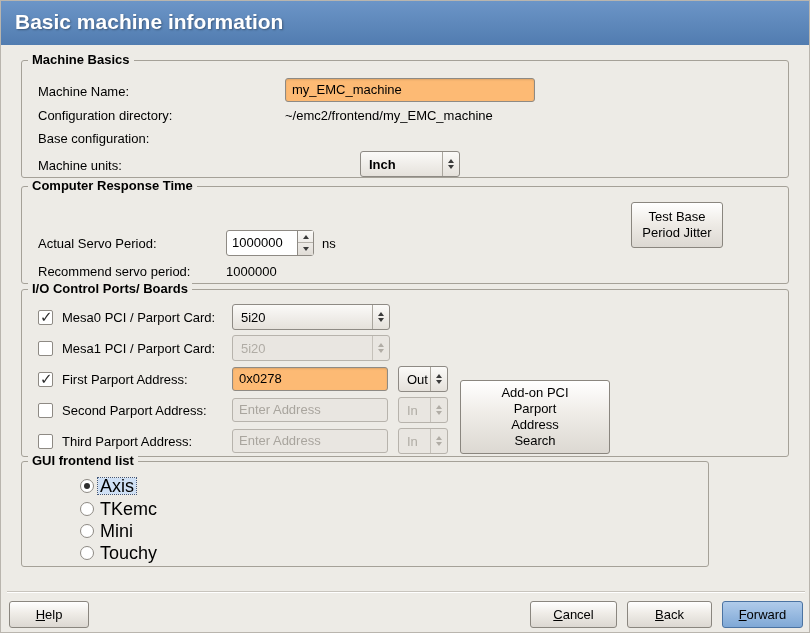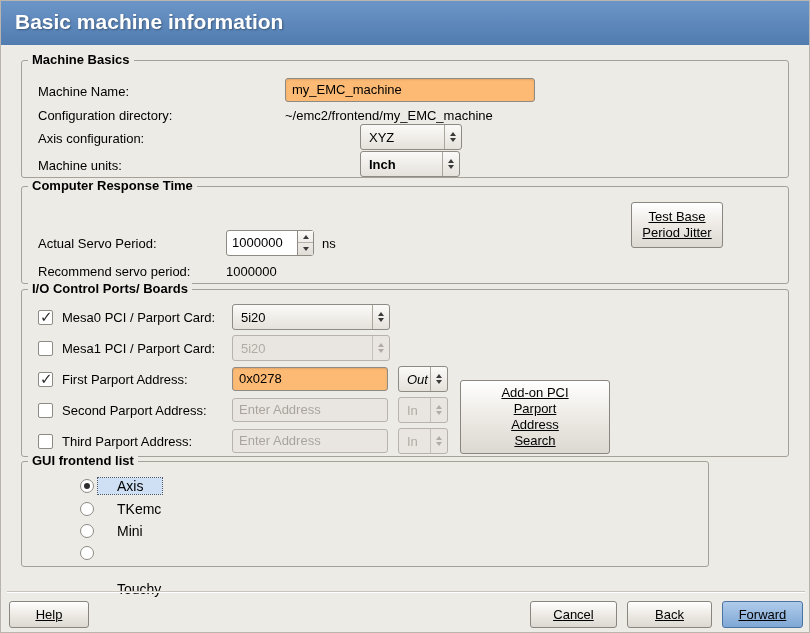--- a/index.html
+++ b/index.html
@@ -92,30 +92,30 @@
 
   
   .radio {
     position:absolute; width:14px; height:14px;
     background:#ffffff; border:1px solid #8e8a84; border-radius:50%;
   }
   .radio.selected::after {
     content:""; position:absolute; left:3px; top:3px; width:6px; height:6px;
     background:#2f2f2f; border-radius:50%;
   }
-  .radio-label { position:absolute; font-size:14px; line-height:16px; padding:0 19px; white-space:nowrap; }
+  .radio-label { position:absolute; font-size:18px; line-height:16px; padding:0 2px; white-space:nowrap; }
   .radio-label.focused { background:#cfe0f5; outline:1px dotted #44587a; }
 
   
   .btn {
     position:absolute; height:27px;
     border:1px solid #8a867f; border-radius:3px;
     background:linear-gradient(to bottom,#ffffff,#efece7 45%,#dcd8d2);
     display:flex; align-items:center; justify-content:center;
-    font-size:13px; color:#000; text-align:center; cursor:default;text-decoration:underline;
+    font-size:13px; color:#000; text-align:center; cursor:default;
   }
   .btn.multiline { white-space:pre-line; line-height:16px; }
   .btn.primary {
     background:linear-gradient(to bottom,#b0cbea,#7fa8d6);
     border-color:#4b73a2;
   }
 
   .separator {
     position:absolute; height:0;
     border-top:1px solid #c8c4bd; border-bottom:1px solid #ffffff;
@@ -132,28 +132,21 @@
 
   <div class="frame" style="left:20px;top:59px;width:768px;height:118px;">
     <div class="legend">Machine Basics</div>
 
     <div class="lbl" style="left:16px;top:23px;">Machine Name:</div>
     <div class="text-field" style="left:263px;top:17px;width:250px;">my_EMC_machine</div>
 
     <div class="lbl" style="left:16px;top:47px;">Configuration directory:</div>
     <div class="static-value" style="left:263px;top:47px;">~/emc2/frontend/my_EMC_machine</div>
 
-    <div class="lbl" style="left:16px;top:70px;">Axis configuration:</div>
-    <div class="combo" style="left:338px;top:63px;width:102px;">
-      <span class="combo-text">XYZ</span>
-      <span class="stepper">
-          <i class="tri-up"></i>
-          <i class="tri-down"></i>
-        </span>
-    </div>
+    <div class="lbl" style="left:16px;top:70px;">Base configuration:</div>
 
     <div class="lbl" style="left:16px;top:97px;">Machine units:</div>
     <div class="combo" style="left:338px;top:90px;width:100px;font-weight:bold;">
       <span class="combo-text">Inch</span>
       <span class="stepper">
           <i class="tri-up"></i>
           <i class="tri-down"></i>
         </span>
     </div>
   </div>
@@ -201,21 +194,21 @@
       <span class="combo-text">5i20</span>
       <span class="stepper">
           <i class="tri-up"></i>
           <i class="tri-down"></i>
         </span>
     </div>
 
     <span class="checkbox checked" style="left:16px;top:82px;"></span>
     <div class="lbl" style="left:40px;top:82px;">First Parport Address:</div>
     <div class="text-field" style="left:210px;top:77px;width:156px;">0x0278</div>
-    <div class="combo" style="left:376px;top:76px;width:50px;font-style:italic;">
+    <div class="combo" style="left:376px;top:76px;width:50px;">
       <span class="combo-text">Out</span>
       <span class="stepper">
           <i class="tri-up"></i>
           <i class="tri-down"></i>
         </span>
     </div>
 
     <span class="checkbox" style="left:16px;top:113px;"></span>
     <div class="lbl" style="left:40px;top:113px;">Second Parport Address:</div>
     <div class="text-field disabled" style="left:210px;top:108px;width:156px;">Enter Address</div>
@@ -250,21 +243,21 @@
     <span class="radio selected" style="left:58px;top:17px;"></span>
     <div class="radio-label focused" style="left:76px;top:16px;">Axis</div>
 
     <span class="radio" style="left:58px;top:40px;"></span>
     <div class="radio-label" style="left:76px;top:39px;">TKemc</div>
 
     <span class="radio" style="left:58px;top:62px;"></span>
     <div class="radio-label" style="left:76px;top:61px;">Mini</div>
 
     <span class="radio" style="left:58px;top:84px;"></span>
-    <div class="radio-label" style="left:76px;top:83px;margin-top:36px;">Touchy</div>
+    <div class="radio-label" style="left:76px;top:83px;">Touchy</div>
   </div>
 
   <div class="separator" style="left:6px;top:590px;width:798px;"></div>
 
   <div class="btn" style="left:8px;top:600px;width:80px;"><u>H</u>elp</div>
   <div class="btn" style="left:529px;top:600px;width:87px;"><u>C</u>ancel</div>
   <div class="btn" style="left:626px;top:600px;width:85px;"><u>B</u>ack</div>
   <div class="btn primary" style="left:721px;top:600px;width:81px;"><u>F</u>orward</div>
 
 </div>

